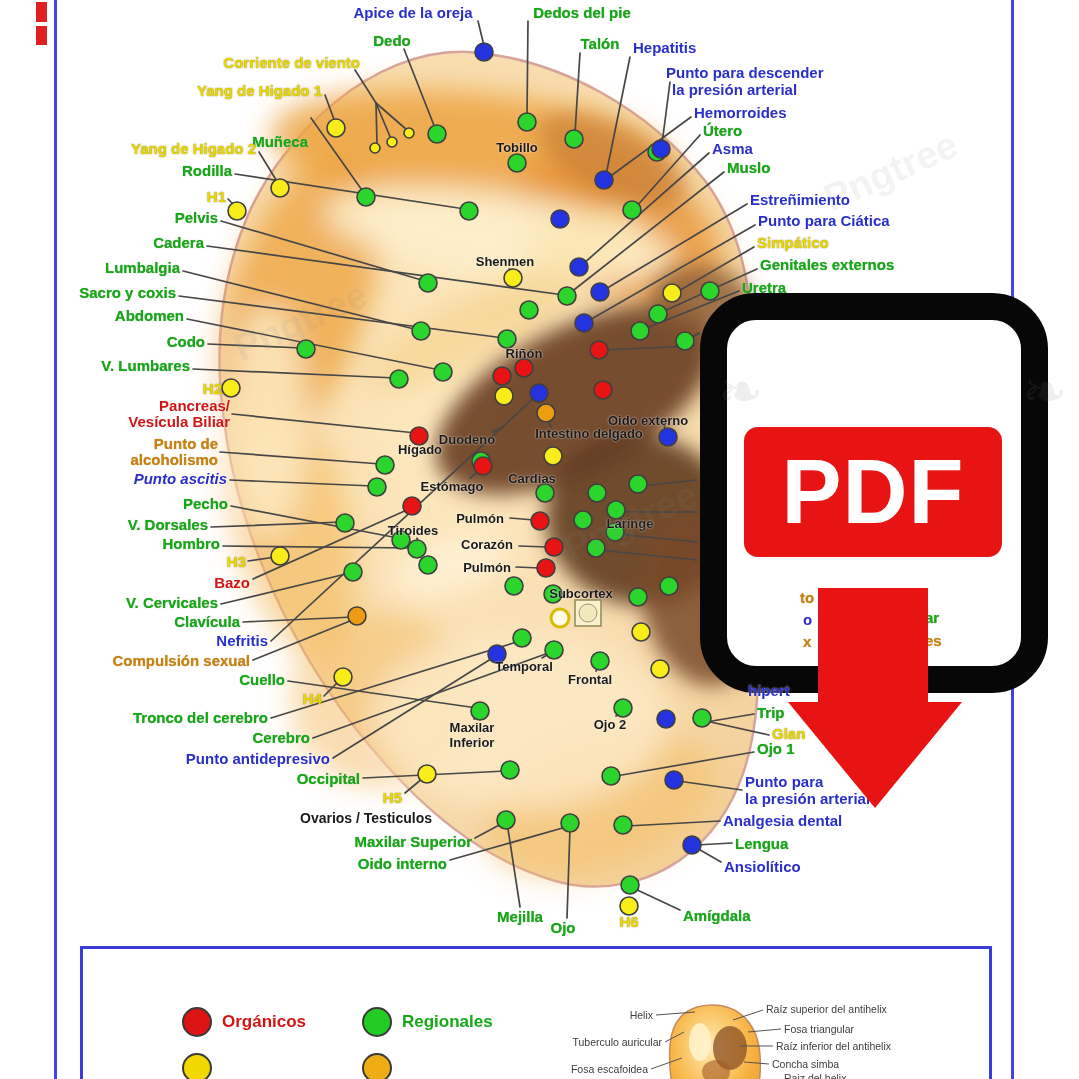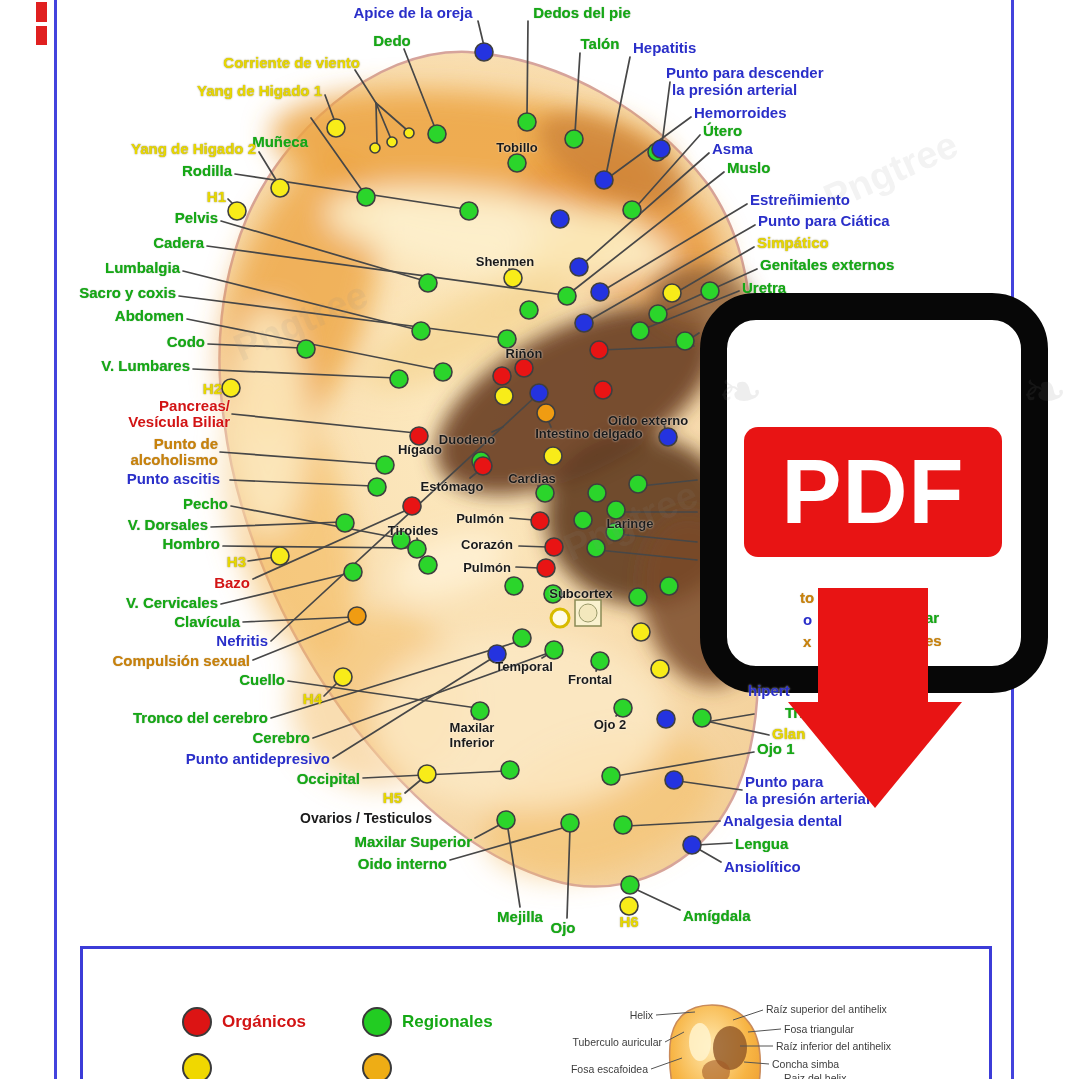--- a/index.html
+++ b/index.html
@@ -315,21 +315,21 @@
       <span class="lbl c-yellow al-r" style="left: 222px; top: 388px;">H2</span>
       <span class="lbl c-black al-c" style="left: 524px; top: 353px; font-size: 13px;">Riñón</span>
       <span class="lbl c-red al-r" style="left: 230px; top: 405px;">Pancreas/</span>
       <span class="lbl c-red al-r" style="left: 230px; top: 421px;">Vesícula Biliar</span>
       <span class="lbl c-black al-c" style="left: 648px; top: 420px; font-size: 13px;">Oido externo</span>
       <span class="lbl c-black al-c" style="left: 589px; top: 433px; font-size: 13px;">Intestino delgado</span>
       <span class="lbl c-black al-c" style="left: 467px; top: 439px; font-size: 13px;">Duodeno</span>
       <span class="lbl c-black al-c" style="left: 420px; top: 449px; font-size: 13px;">Hígado</span>
       <span class="lbl c-gold al-r" style="left: 218px; top: 443px;">Punto de</span>
       <span class="lbl c-gold al-r" style="left: 218px; top: 459px;">alcoholismo</span>
-      <span class="lbl c-blue al-r" style="left: 220px; top: 478px;">Punto ascitis</span>
+      <span class="lbl c-blue al-r" style="left: 227px; top: 478px; font-style: italic;">Punto ascitis</span>
       <span class="lbl c-black al-c" style="left: 452px; top: 486px; font-size: 13px;">Estómago</span>
       <span class="lbl c-black al-c" style="left: 532px; top: 478px; font-size: 13px;">Cardias</span>
       <span class="lbl c-green al-r" style="left: 228px; top: 503px;">Pecho</span>
       <span class="lbl c-green al-r" style="left: 208px; top: 524px;">V. Dorsales</span>
       <span class="lbl c-green al-r" style="left: 220px; top: 543px;">Hombro</span>
       <span class="lbl c-yellow al-r" style="left: 246px; top: 561px;">H3</span>
       <span class="lbl c-black al-c" style="left: 413px; top: 530px; font-size: 13px;">Tiroides</span>
       <span class="lbl c-red al-r" style="left: 250px; top: 582px;">Bazo</span>
       <span class="lbl c-black al-c" style="left: 480px; top: 518px; font-size: 13px;">Pulmón</span>
       <span class="lbl c-black al-c" style="left: 487px; top: 544px; font-size: 13px;">Corazón</span>
@@ -413,21 +413,21 @@
     <div id="pdf-box"></div>
     <div id="pdf-red">
       <span>PDF</span>
     </div>
     <div id="arrow-stem"></div>
     <div id="arrow-head"></div>
   </div>
 
   <div id="fragments-layer">
       <span class="lbl c-blue al-l" style="left: 748px; top: 690px;">hipert</span>
-      <span class="lbl c-green al-l" style="left: 757px; top: 712px; margin-left: 28px;">Trip</span>
+      <span class="lbl c-green al-l" style="left: 757px; top: 712px;">Trip</span>
       <span class="lbl c-yellow al-l" style="left: 772px; top: 733px;">Glan</span>
       <span class="lbl c-gold al-l" style="left: 800px; top: 597px;">to del hombre</span>
       <span class="lbl c-blue al-l" style="left: 803px; top: 619px;">o</span>
       <span class="lbl c-gold al-l" style="left: 803px; top: 641px;">x</span>
       <span class="lbl c-green al-l" style="left: 925px; top: 617px;">ar</span>
       <span class="lbl c-gold al-l" style="left: 925px; top: 640px;">es</span>
     </div>
 
   <span class="wm" style="left:230px;top:300px;">Pngtree</span>
   <span class="wm" style="left:560px;top:500px;">Pngtree</span>

